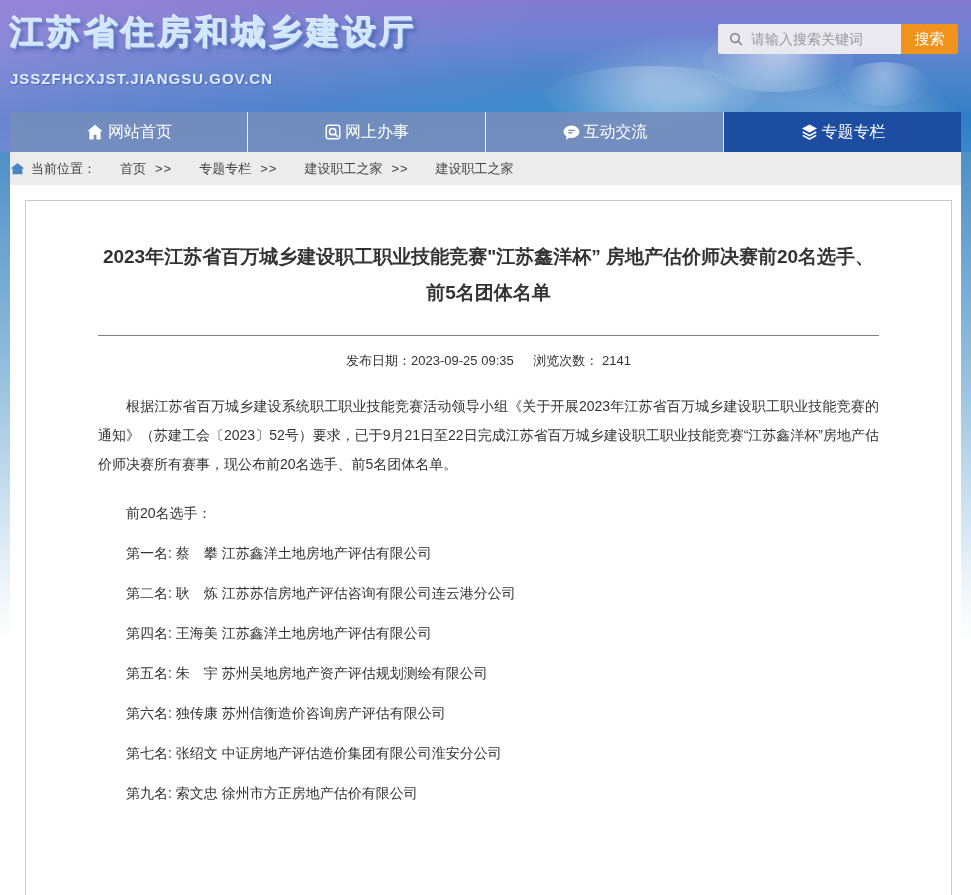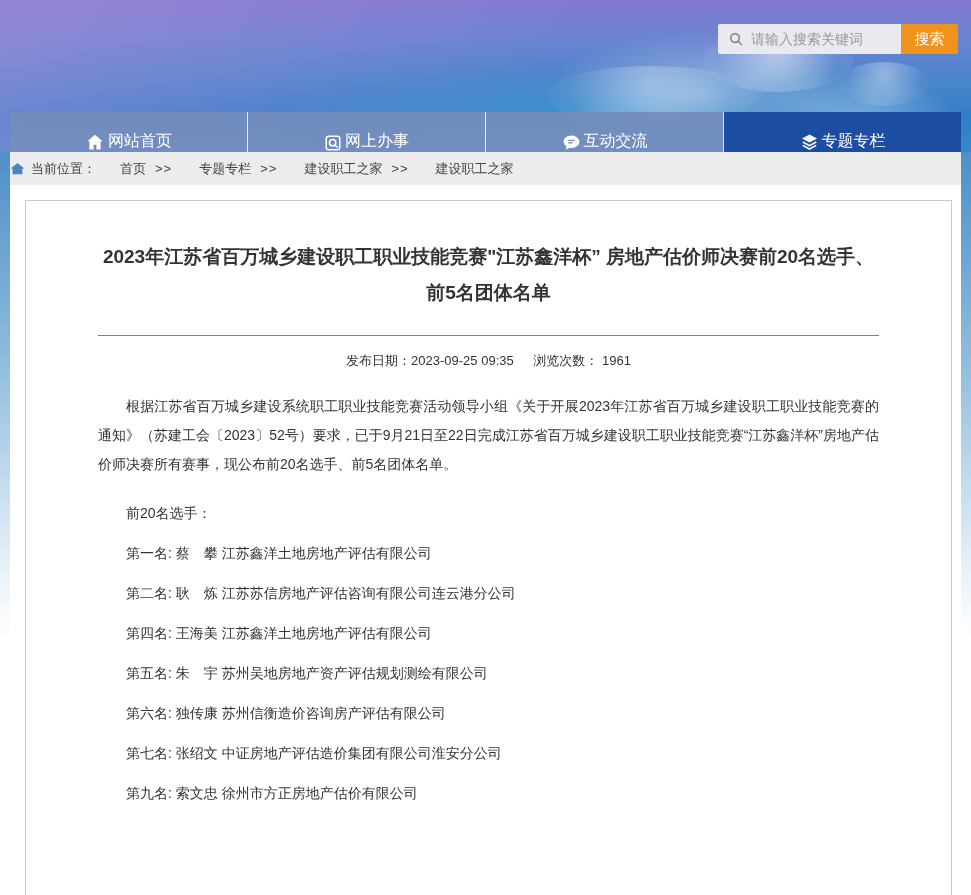--- a/index.html
+++ b/index.html
@@ -46,21 +46,21 @@
   }
   .search-input::placeholder { color: #98989f; }
   .search-btn {
     width: 57px; height: 30px; border: none; background: #f0931d; color: #fff;
     font-size: 15px; cursor: pointer; border-radius: 0 2px 2px 0; font-family: inherit;
   }
 
   
   .navbar { position: absolute; left: 10px; right: 10px; bottom: 0; height: 40px; display: flex; }
   .nav-item {
-    flex: 1 1 0; display: flex; align-items: flex-end; justify-content: center; gap: 3px;
+    flex: 1 1 0; display: flex; align-items: center; justify-content: center; gap: 3px;
     background: rgba(116,141,188,0.93); color: #fff; font-size: 16px; cursor: pointer;
     border-left: 1px solid rgba(255,255,255,0.85);
   }
   .nav-item:first-child { border-left: none; }
   .nav-item.active { background: #1d4da0; }
 
   
   .breadcrumb {
     margin: 0 10px; height: 33px; background: #ececec; display: flex; align-items: center;
     font-size: 13px; color: #444;
@@ -88,20 +88,24 @@
   p.winner { margin-top: 20px; line-height: 20px; }
 </style>
 </head>
 <body>
 
 <header class="site-header">
   <div class="dome dome1"></div>
   <div class="dome dome2"></div>
   <div class="dome dome3"></div>
 
+  <div class="brand">
+    <div class="site-title">江苏省住房和城乡建设厅</div>
+    <div class="site-url">JSSZFHCXJST.JIANGSU.GOV.CN</div>
+  </div>
 
   <div class="search-wrap">
     <div class="search-box">
       <svg width="16" height="16" viewBox="0 0 24 24" fill="none" stroke="#8a8a92" stroke-width="2.4">
           <circle cx="10.5" cy="10.5" r="6.5"></circle>
           <path d="m15.5 15.5 5.5 5.5"></path>
         </svg>
       <input class="search-input" type="text" placeholder="请输入搜索关键词" style="">
     </div>
     <button class="search-btn">搜索</button>
@@ -153,21 +157,21 @@
   <span class="crumb-sep">&gt;&gt;</span>
   <a class="crumb-link">建设职工之家</a>
 </div>
 
 <div class="content-area">
   <div class="article-card">
     <h1 class="article-title">2023年江苏省百万城乡建设职工职业技能竞赛"江苏鑫洋杯” 房地产估价师决赛前20名选手、前5名团体名单</h1>
     <hr class="title-rule">
     <div class="article-meta">
       <span class="meta-chunk"><span>发布日期：</span><span>2023-09-25 09:35</span></span>
-      <span class="meta-chunk"><span>浏览次数：</span> <span>1961</span></span>
+      <span class="meta-chunk"><span>浏览次数：</span> <span>2141</span></span>
     </div>
 
     <div class="article-body">
       <p class="lead">根据江苏省百万城乡建设系统职工职业技能竞赛活动领导小组《关于开展2023年江苏省百万城乡建设职工职业技能竞赛的通知》（苏建工会〔2023〕52号）要求，已于9月21日至22日完成江苏省百万城乡建设职工职业技能竞赛“江苏鑫洋杯”房地产估价师决赛所有赛事，现公布前20名选手、前5名团体名单。</p>
       <p class="list-heading">前20名选手：</p>
 
       <p class="winner"><span>第一名:</span> <span>蔡　攀</span> <span>江苏鑫洋土地房地产评估有限公司</span></p>
       <p class="winner"><span>第二名:</span> <span>耿　炼</span> <span>江苏苏信房地产评估咨询有限公司连云港分公司</span></p>
       <p class="winner"><span>第四名:</span> <span>王海美</span> <span>江苏鑫洋土地房地产评估有限公司</span></p>
       <p class="winner"><span>第五名:</span> <span>朱　宇</span> <span>苏州吴地房地产资产评估规划测绘有限公司</span></p>

